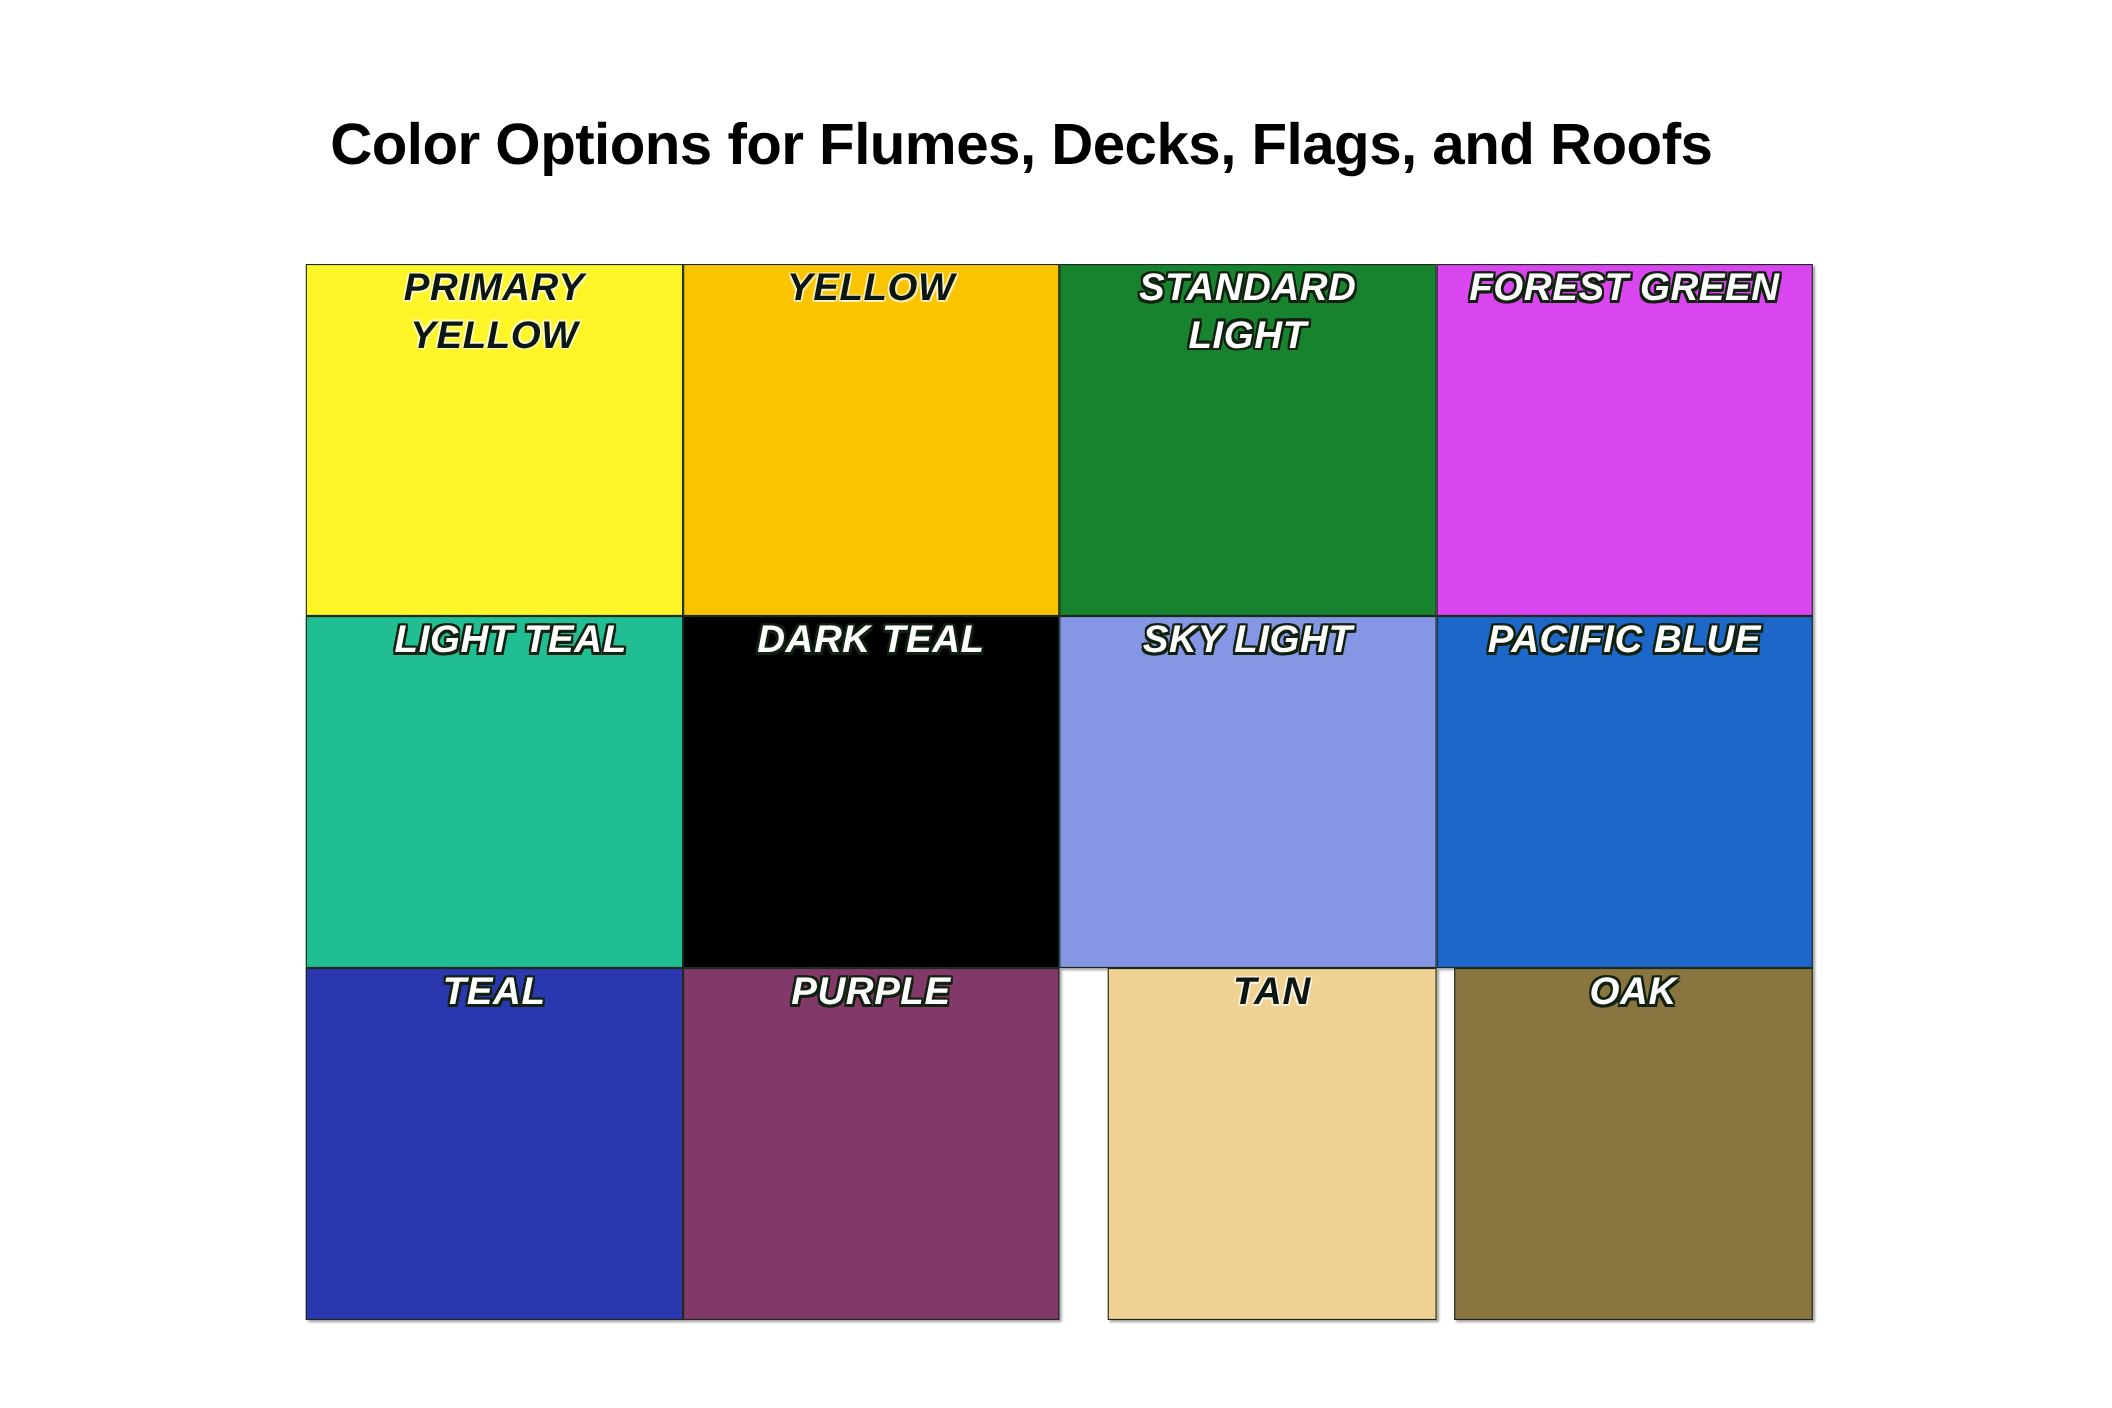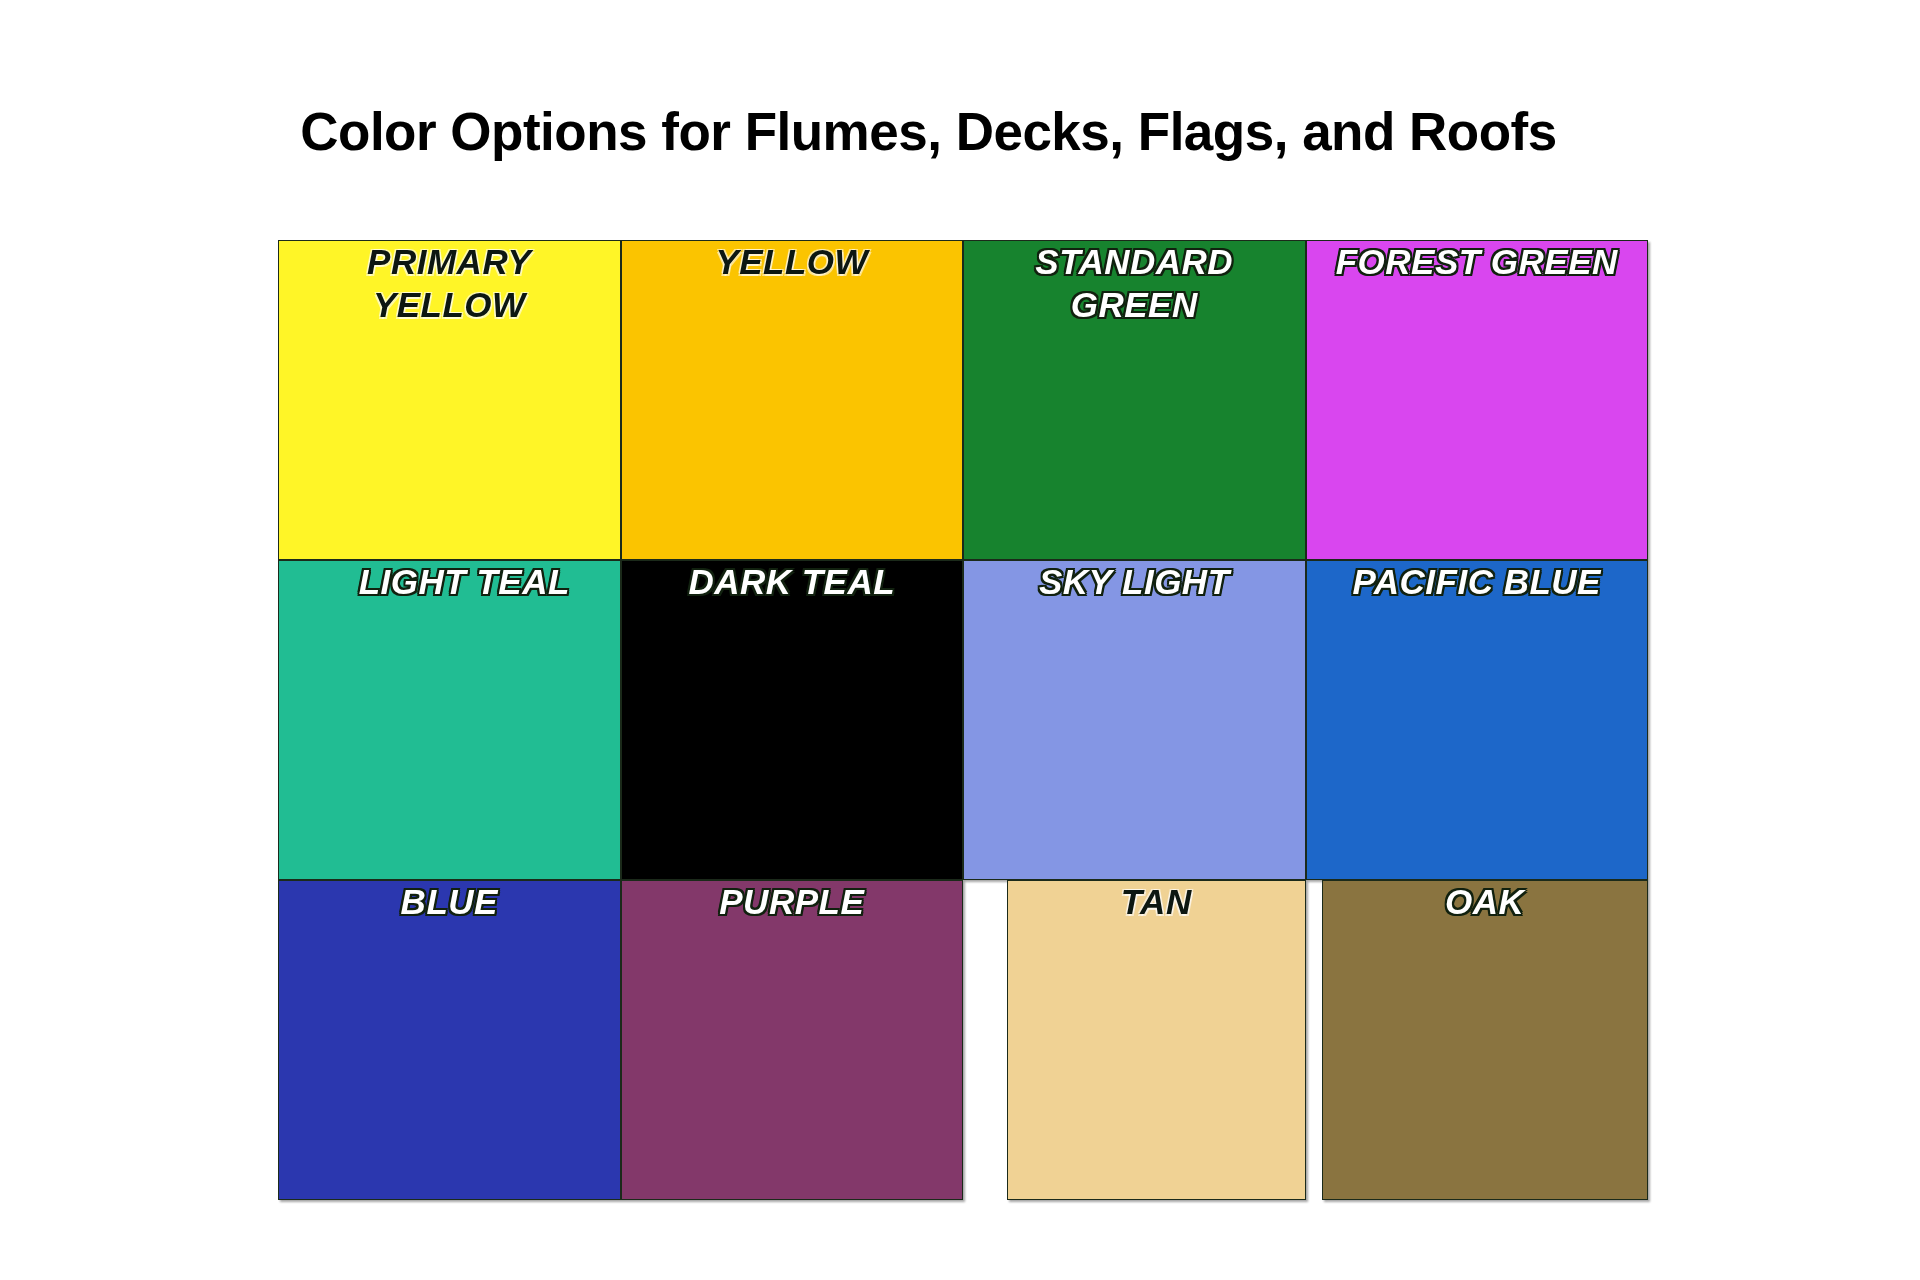--- a/index.html
+++ b/index.html
@@ -101,39 +101,39 @@
 <div id="swatch-grid">
     <div class="swatch" style="background: rgb(255, 245, 39); border-color: rgb(27, 42, 26);">
       <span class="swatch-label label-dark label-two-line">PRIMARY
 YELLOW</span>
     </div>
     <div class="swatch" style="background: rgb(251, 196, 0); border-color: rgb(27, 42, 26);">
       <span class="swatch-label label-dark">YELLOW</span>
     </div>
     <div class="swatch" style="background: rgb(23, 131, 46); border-color: rgb(27, 42, 26);">
       <span class="swatch-label label-light label-two-line">STANDARD
-GREEN</span>
+LIGHT</span>
     </div>
     <div class="swatch" style="background: #d946ef; border-color: rgb(27, 42, 26);">
       <span class="swatch-label label-light">FOREST GREEN</span>
     </div>
     <div class="swatch" style="background: rgb(33, 189, 147); border-color: rgb(27, 42, 26); padding-left: 30px;">
       <span class="swatch-label label-light">LIGHT TEAL</span>
     </div>
     <div class="swatch" style="background: #000000; border-color: rgb(27, 42, 26);">
       <span class="swatch-label label-light">DARK TEAL</span>
     </div>
     <div class="swatch" style="background: rgb(132, 150, 228); border-color: rgb(27, 42, 26);">
       <span class="swatch-label label-light">SKY LIGHT</span>
     </div>
     <div class="swatch" style="background: rgb(29, 103, 201); border-color: rgb(27, 42, 26);">
       <span class="swatch-label label-light">PACIFIC BLUE</span>
     </div>
     <div class="swatch" style="background: rgb(43, 55, 175); border-color: rgb(27, 42, 26);">
-      <span class="swatch-label label-light">BLUE</span>
+      <span class="swatch-label label-light">TEAL</span>
     </div>
     <div class="swatch" style="background: rgb(131, 56, 106); border-color: rgb(27, 42, 26);">
       <span class="swatch-label label-light">PURPLE</span>
     </div>
     <div class="swatch" style="background: rgb(240, 210, 148); border-color: rgb(27, 42, 26); margin-left: 44px;">
       <span class="swatch-label label-dark">TAN</span>
     </div>
     <div class="swatch" style="background: rgb(138, 116, 64); border-color: rgb(27, 42, 26); margin-left: 16px;">
       <span class="swatch-label label-light">OAK</span>
     </div>

